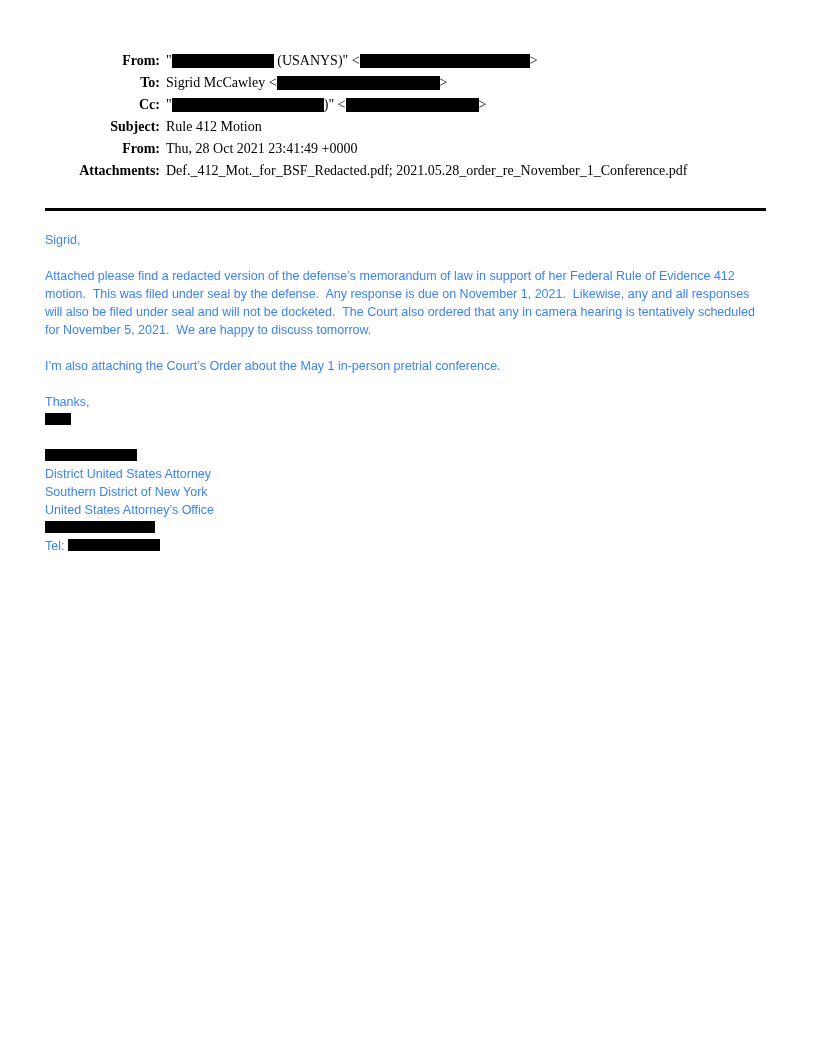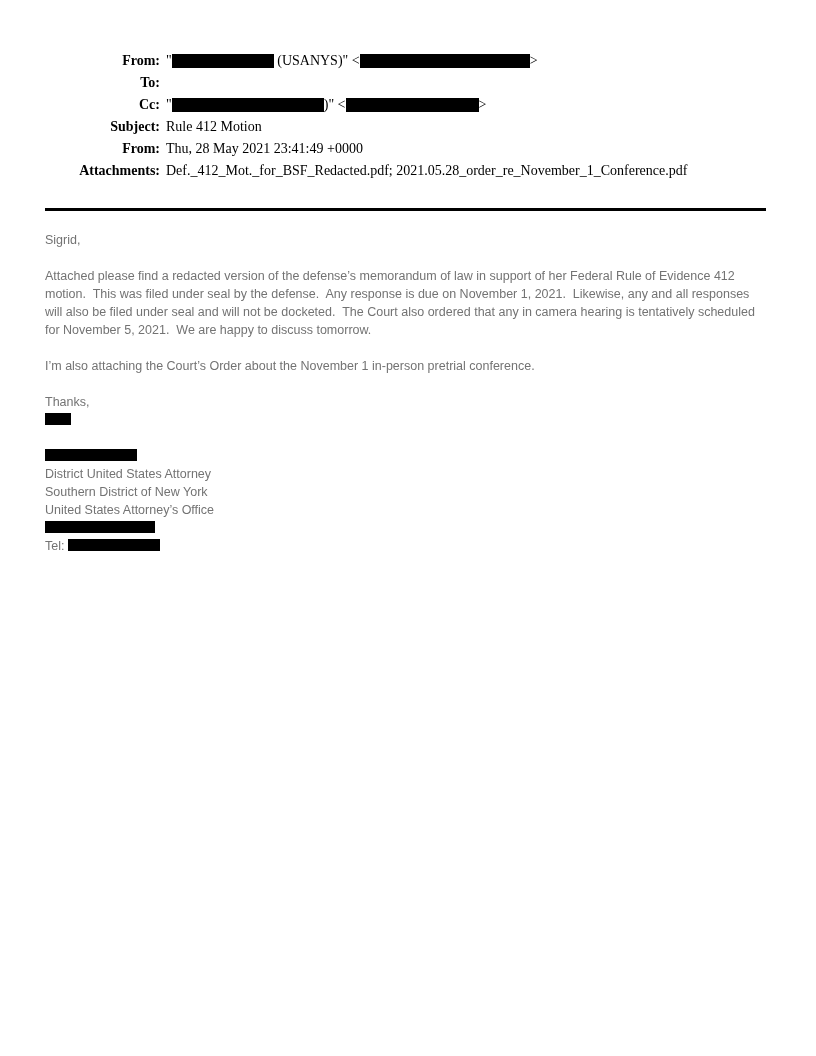--- a/index.html
+++ b/index.html
@@ -24,65 +24,66 @@
   }
   .rule {
     border: none;
     border-top: 3px solid #000000;
     margin: 26px 0 20px 0;
   }
   .email-body {
     font-family: "Liberation Sans", sans-serif;
     font-size: 12.5px;
     line-height: 18px;
-    color: #737373;
+    color: #3b82f6;
   }
   .email-body p { margin: 0 0 18px 0; }
   .email-body .redaction { height: 12px; vertical-align: -1px; }
   .closing { margin-bottom: 0 !important; }
   .sigline { line-height: 18px; min-height: 18px; }
   .sig-gap { height: 18px; }
 </style>
 </head>
 <body>
 
 <div class="page">
 
   <div class="email-header">
     <div class="hrow">
       <span class="hlabel">From:</span>
       <span class="hvalue"><span>"</span><span class="redaction" style="width: 102px;"></span><span> (USANYS)" &lt;</span><span class="redaction" style="width: 170px;"></span><span>&gt;</span></span>
     </div>
     <div class="hrow">
       <span class="hlabel">To:</span>
+      <span class="hvalue"><span>Sigrid McCawley &lt;</span><span class="redaction" style="width: 163px;"></span><span>&gt;</span></span>
     </div>
     <div class="hrow">
       <span class="hlabel">Cc:</span>
       <span class="hvalue"><span>"</span><span class="redaction" style="width: 152px;"></span><span>)" &lt;</span><span class="redaction" style="width: 133px;"></span><span>&gt;</span></span>
     </div>
     <div class="hrow">
       <span class="hlabel">Subject:</span>
       <span class="hvalue"><span>Rule 412 Motion</span></span>
     </div>
     <div class="hrow">
       <span class="hlabel">From:</span>
-      <span class="hvalue"><span>Thu, 28 May 2021 23:41:49 +0000</span></span>
+      <span class="hvalue"><span>Thu, 28 Oct 2021 23:41:49 +0000</span></span>
     </div>
     <div class="hrow">
       <span class="hlabel">Attachments:</span>
       <span class="hvalue"><span>Def._412_Mot._for_BSF_Redacted.pdf; 2021.05.28_order_re_November_1_Conference.pdf</span></span>
     </div>
   </div>
 
   <hr class="rule">
 
   <div class="email-body">
     <p>Sigrid,</p>
     <p>Attached please find a redacted version of the defense’s memorandum of law in support of her Federal Rule of Evidence 412 motion.&nbsp; This was filed under seal by the defense.&nbsp; Any response is due on November 1, 2021.&nbsp; Likewise, any and all responses will also be filed under seal and will not be docketed.&nbsp; The Court also ordered that any in camera hearing is tentatively scheduled for November 5, 2021.&nbsp; We are happy to discuss tomorrow.</p>
-    <p>I’m also attaching the Court’s Order about the November 1 in-person pretrial conference.</p>
+    <p>I’m also attaching the Court’s Order about the May 1 in-person pretrial conference.</p>
     <p class="closing">Thanks,</p>
 
     <div class="sigline"><span class="redaction" style="width: 26px;"></span></div>
     <div class="sig-gap"></div>
 
     <div class="signature-block">
       <div class="sigline"><span class="redaction" style="width: 92px;"></span></div>
       <div class="sigline"><span>District United States Attorney</span></div>
       <div class="sigline"><span>Southern District of New York</span></div>
       <div class="sigline"><span>United States Attorney’s Office</span></div>

